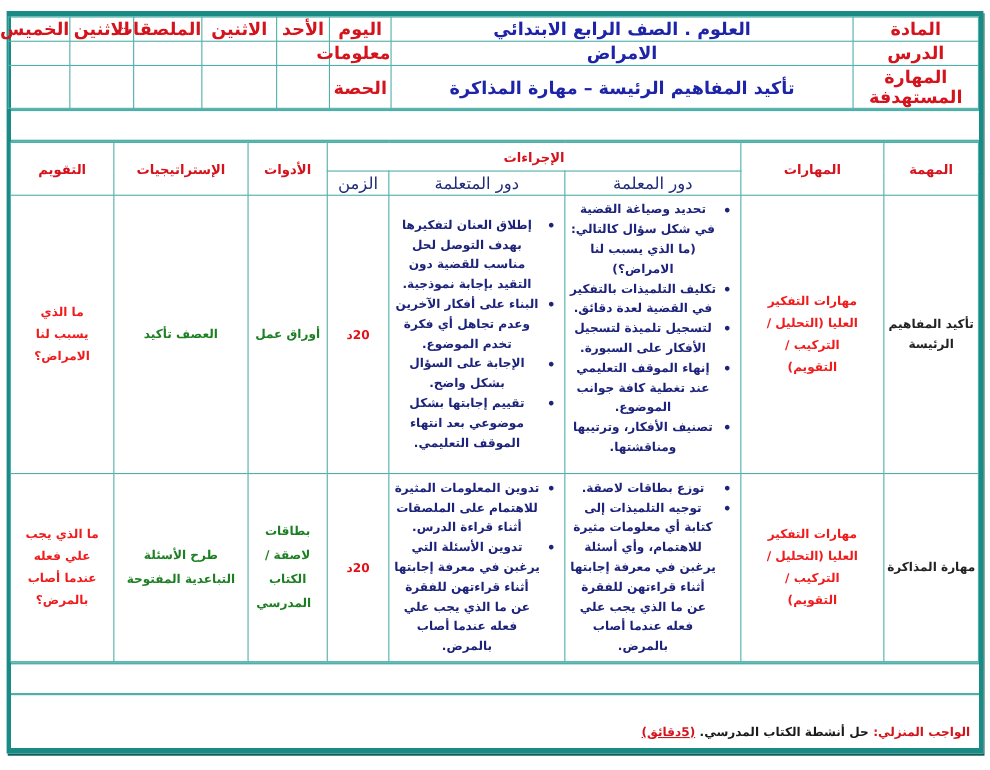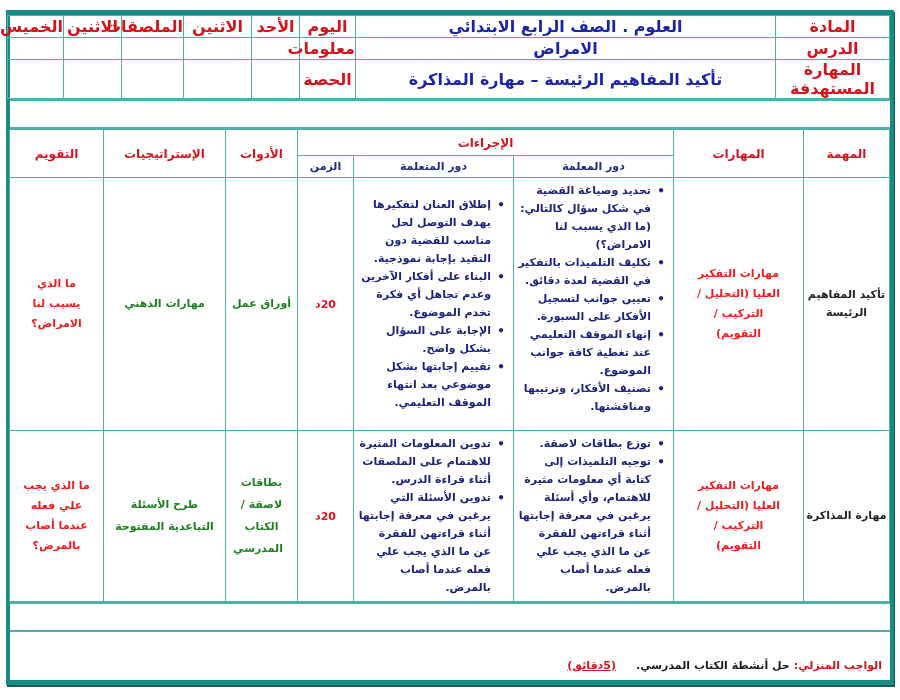--- a/index.html
+++ b/index.html
@@ -21,45 +21,45 @@
 
   
   .top-table td { height: 22px; font-size: 16px; font-weight: bold; margin-top: 20px; }
   .lbl-red { color: #d4131c; }
   .val-blue { color: #1d24a8; }
 
   .spacer-row { height: 30px; border-top: 2px solid #4fb0aa; border-bottom: 2px solid #4fb0aa; }
 
   
   .main-table th { color: #d4131c; font-size: 12px; font-weight: bold; }
-  .main-table .sub-h { color: #1f2a78; font-size: 11px; font-weight: bold; height: 22px; }
+  .main-table .sub-h { color: #1f2a78; font-size: 15px; font-weight: normal; height: 22px; }
   .main-table .hdr-top { height: 26px; }
   .main-table tbody td { font-size: 11px; font-weight: bold; }
 
   .task { color: #222; font-size: 11.5px; line-height: 18px; }
   .skill { color: #f01c1c; font-size: 11.5px; line-height: 20px; padding: 0 18px; }
   .proc { color: #1d237a; text-align: right; font-size: 10.5px; line-height: 18px; padding: 4px 6px 4px 4px; vertical-align: top; }
-  .proc ul { list-style: none; padding-right: 0; }
+  .proc ul { list-style: none; padding-right: 0; text-align: center; }
   .proc li { position: relative; padding-right: 16px; }
   .proc li::before { content: "•"; position: absolute; right: 2px; top: 0; font-size: 12px; color: #1d237a; }
   .time { color: #e0111b; font-size: 13px; }
   .green { color: #1c7f22; font-size: 11.5px; line-height: 22px; }
   .eval { color: #f01c1c; font-size: 11.5px; line-height: 20px; padding: 0 12px; }
 
   .row1 td { height: 253px; }
   .row2 td { height: 162px; }
 
   .blank-row { height: 30px; border-top: 2px solid #4fb0aa; border-bottom: 2px solid #4fb0aa; }
   .homework {
     height: 66px; text-align: right; padding-right: 8px; font-size: 11px; font-weight: bold;
     display: flex; align-items: center; justify-content: flex-start; direction: rtl;
   }
   .hw-label { color: #d4131c; }
   .hw-text { color: #1a1a1a; margin-right: 4px; }
-  .hw-time { color: #d4131c; margin-right: 20px; text-decoration: underline; }
+  .hw-time { color: #d4131c; margin-right: 4px; text-decoration: underline; }
 </style>
 </head>
 <body>
 
 <div class="frame">
 
   <table class="top-table">
     <colgroup>
       <col style="width:114px">
         <col style="width:420px">
@@ -133,36 +133,36 @@
       </tr>
     </thead>
     <tbody>
       <tr class="row1">
         <td class="task">تأكيد المفاهيم الرئيسة</td>
         <td class="skill">مهارات التفكير العليا (التحليل / التركيب / التقويم)</td>
         <td class="proc">
           <ul>
             <li>تحديد وصياغة القضية في شكل سؤال كالتالي: (ما الذي يسبب لنا الامراض؟)</li>
             <li>تكليف التلميذات بالتفكير في القضية لعدة دقائق.</li>
-            <li>تعيين جوانب لتسجيل الأفكار على السبورة.</li>
+            <li>لتسجيل تلميذة لتسجيل الأفكار على السبورة.</li>
             <li>إنهاء الموقف التعليمي عند تغطية كافة جوانب الموضوع.</li>
             <li>تصنيف الأفكار، وترتيبها ومناقشتها.</li>
           </ul>
         </td>
         <td class="proc" style="vertical-align:middle;">
           <ul>
             <li>إطلاق العنان لتفكيرها بهدف التوصل لحل مناسب للقضية دون التقيد بإجابة نموذجية.</li>
             <li>البناء على أفكار الآخرين وعدم تجاهل أي فكرة تخدم الموضوع.</li>
             <li>الإجابة على السؤال بشكل واضح.</li>
             <li>تقييم إجابتها بشكل موضوعي بعد انتهاء الموقف التعليمي.</li>
           </ul>
         </td>
         <td class="time">20د</td>
         <td class="green">أوراق عمل</td>
-        <td class="green">مهارات الذهني</td>
+        <td class="green">العصف تأكيد</td>
         <td class="eval">ما الذي يسبب لنا الامراض؟</td>
       </tr>
       <tr class="row2">
         <td class="task">مهارة المذاكرة</td>
         <td class="skill">مهارات التفكير العليا (التحليل / التركيب / التقويم)</td>
         <td class="proc">
           <ul>
             <li>توزع بطاقات لاصقة.</li>
             <li>توجيه التلميذات إلى كتابة أي معلومات مثيرة للاهتمام، وأي أسئلة يرغبن في معرفة إجابتها أثناء قراءتهن للفقرة عن ما الذي يجب علي فعله عندما أصاب بالمرض.</li>
           </ul>

